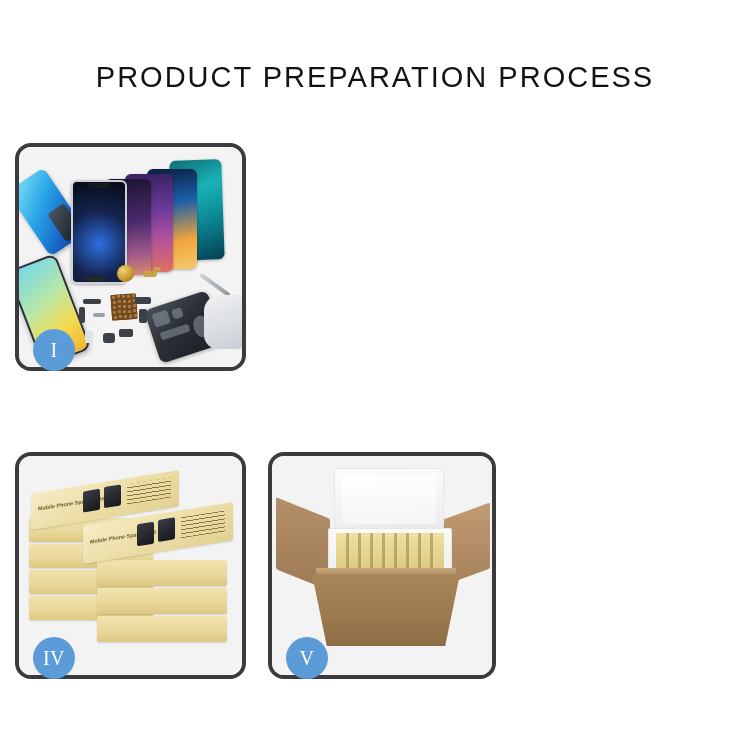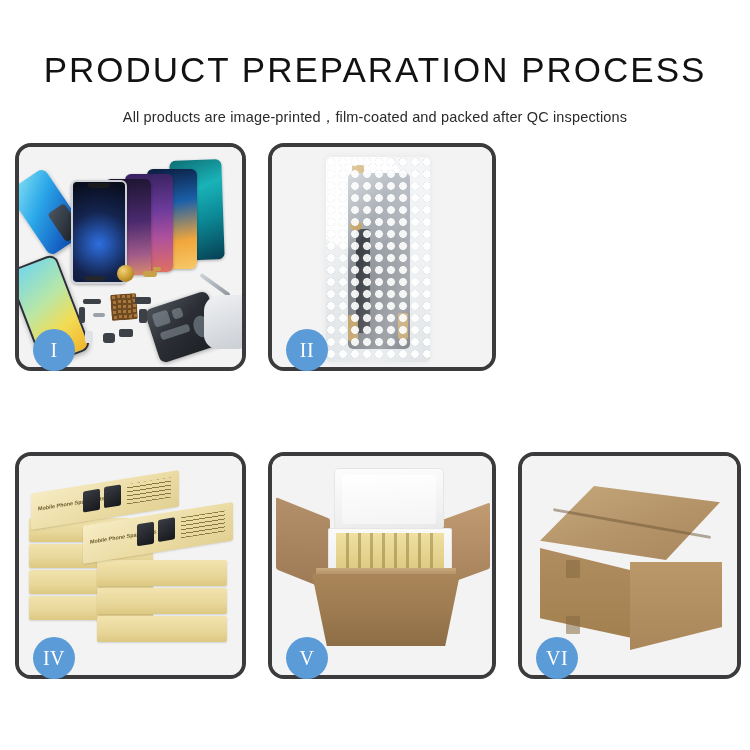--- a/index.html
+++ b/index.html
@@ -17,24 +17,24 @@
   }
 
   
   #header {
     position: absolute;
     left: 0; top: 0;
     width: 750px;
     text-align: center;
   }
   #page-title {
-    margin: 9px;
+    margin: 16px;
     padding-top: 41px;
     font-family: "Liberation Sans", sans-serif;
-    font-size: 35px;
+    font-size: 29px;
     font-weight: 500;
     letter-spacing: 2.0px;
     color: #121212;
     line-height: 40px;
     white-space: nowrap;
   }
   #page-subtitle {
     margin: 0;
     padding-top: 9px;
     font-family: "Liberation Sans", sans-serif;
@@ -401,21 +401,20 @@
     position: absolute;
     background: rgba(133,105,66,.55);
     border-radius: 1px;
   }
 </style>
 </head>
 <body>
 
 <div id="header">
   <h1 id="page-title">PRODUCT PREPARATION PROCESS</h1>
-  <p id="page-subtitle">All products are image-printed，film-coated and packed after QC inspections</p>
 </div>
 
 <div id="steps-grid">
 
   <div class="step-panel c0 r0">
     <div class="panel-clip">
       <div class="p1-tilt">
         <div class="p1-tilt-in"></div>
       </div>
       <div class="ph p1-fan-e"></div>
@@ -447,35 +446,20 @@
       <div class="prt wh" style="left:66px;top:184px;width:8px;height:12px;"></div>
       <div class="prt" style="left:84px;top:186px;width:12px;height:10px;border-radius:3px;"></div>
       <div class="prt" style="left:100px;top:182px;width:14px;height:8px;"></div>
       <div class="prt gold" style="left:134px;top:120px;width:8px;height:4px;"></div>
       <div class="p1-tool"></div>
       <div class="p1-hand"></div>
     </div>
     <div class="step-badge">I</div>
   </div>
 
-  <div class="step-panel c1 r0">
-    <div class="panel-clip">
-      <div class="p2-bag">
-        <div class="p2-part"></div>
-        <div class="p2-flex"></div>
-        <div class="p2-tab" style="left:26px;top:8px;width:12px;height:8px;"></div>
-        <div class="p2-tab" style="left:24px;top:64px;width:12px;height:10px;border-radius:50%;"></div>
-        <div class="p2-tab" style="left:22px;top:158px;width:10px;height:26px;"></div>
-        <div class="p2-tab" style="left:72px;top:156px;width:10px;height:26px;"></div>
-        <div class="p2-bubbles"></div>
-        <div class="p2-sheen"></div>
-      </div>
-    </div>
-    <div class="step-badge">II</div>
-  </div>
 
 
   <div class="step-panel c0 r1">
     <div class="panel-clip">
 
       <div class="kbox" style="left:10px;top:62px;width:124px;height:24px;"></div>
       <div class="kbox" style="left:10px;top:88px;width:124px;height:24px;"></div>
       <div class="kbox" style="left:10px;top:114px;width:124px;height:24px;"></div>
       <div class="kbox" style="left:10px;top:140px;width:124px;height:24px;"></div>
 
@@ -520,25 +504,14 @@
           <i style="left:82px"></i>
             <i style="left:94px"></i>
         </div>
       </div>
       <div class="p5-rim"></div>
       <div class="p5-body"></div>
     </div>
     <div class="step-badge">V</div>
   </div>
 
-  <div class="step-panel c2 r1">
-    <div class="panel-clip">
-      <div class="p6-top"></div>
-      <div class="p6-seam"></div>
-      <div class="p6-left"></div>
-      <div class="p6-right"></div>
-      <div class="p6-tape" style="left:44px;top:104px;width:14px;height:18px;"></div>
-      <div class="p6-tape" style="left:44px;top:160px;width:14px;height:18px;"></div>
-    </div>
-    <div class="step-badge">VI</div>
-  </div>
 
 </div>
 
 </body></html>

